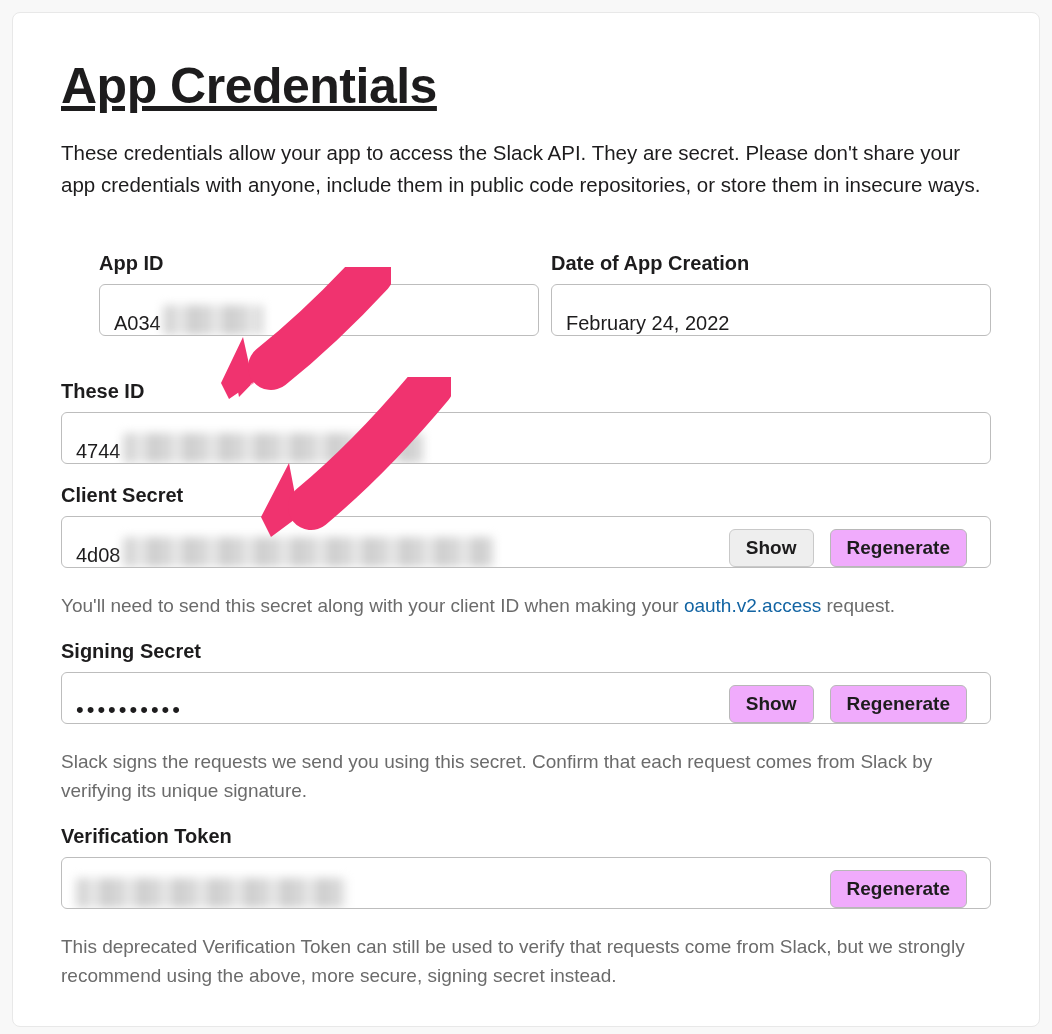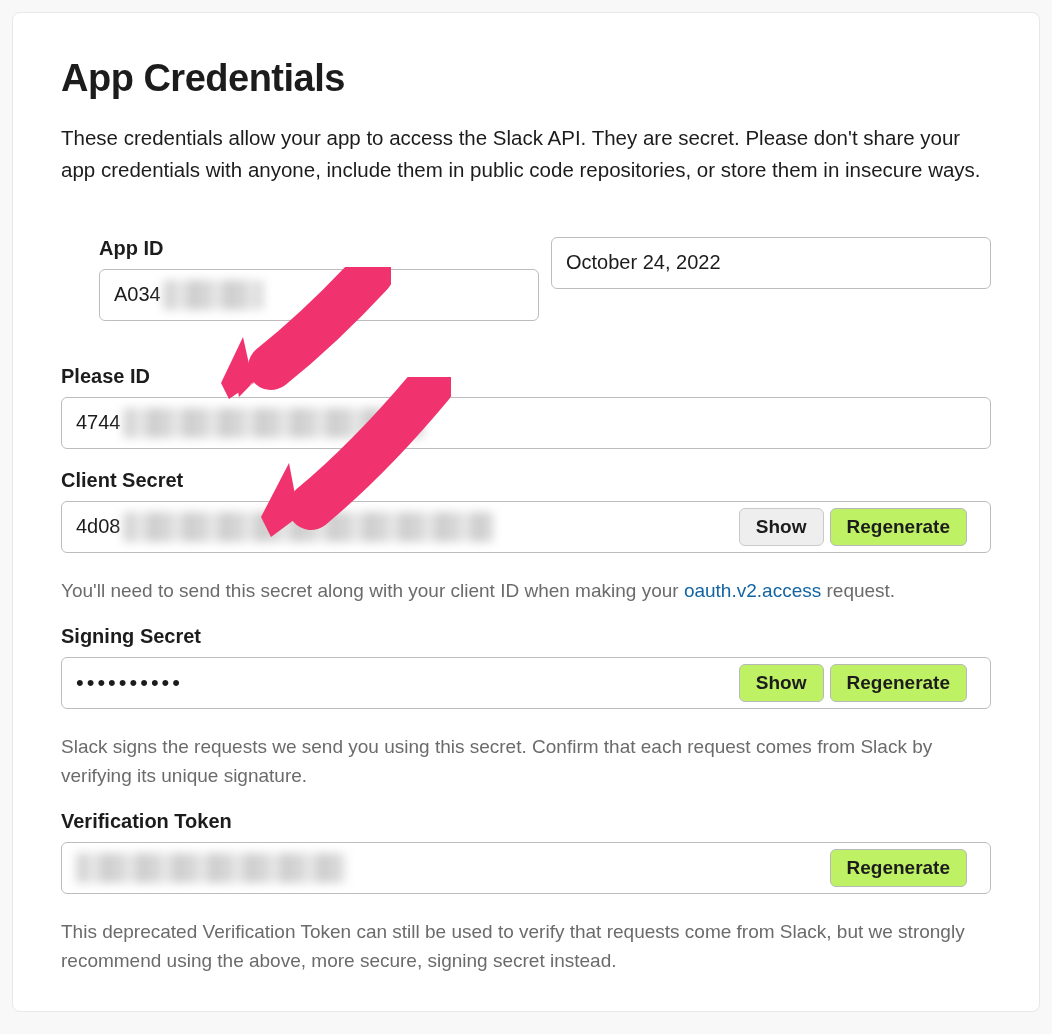--- a/index.html
+++ b/index.html
@@ -10,24 +10,25 @@
     color: #1d1c1d;
   }
   .card {
     background: #fff;
     border: 1px solid #e8e8e8;
     border-radius: 8px;
     padding: 44px 48px 36px 48px;
     max-width: 1028px;
   }
   h1 {
-    font-size: 38px;
+    font-size: 50px;
     font-weight: 800;
     letter-spacing: -0.5px;
     margin-bottom: 22px;
+    text-decoration: underline;
   }
   .intro {
     font-size: 20.5px;
     line-height: 1.55;
     color: #1d1c1d;
     margin-bottom: 51px;
   }
   .row2 {
     display: flex;
     gap: 12px;
@@ -40,21 +41,21 @@
     font-weight: 700;
     margin-bottom: 9px;
     display: block;
   }
   .field-wrap {
     position: relative;
     border: 1px solid #bdbdbd;
     border-radius: 6px;
     background: #fff;
     display: flex;
-    align-items: center;
+    align-items: flex-end;
     height: 52px;
     padding: 0 14px;
     overflow: hidden;
   }
   .field-wrap.noborder-inner { padding-right: 23px; }
   .value-text {
     font-size: 20px;
     color: #1d1c1d;
     white-space: nowrap;
   }
@@ -65,30 +66,30 @@
     filter: blur(5px);
     border-radius: 3px;
     vertical-align: middle;
     margin-left: 2px;
   }
   .group { margin-bottom: 20px; }
   .btn {
     font-size: 19px;
     font-weight: 700;
     padding: 7px 16px;
-    background: #bef264;
+    background: #f0abfc;
     border: 1px solid #b8b8b8;
     border-radius: 6px;
     cursor: pointer;
     color: #1d1c1d;
   }
   .btn.shaded { background: #eeeeee; border-color:#c9c9c9; }
   .btn-row {
     display: flex;
-    gap: 6px;
+    gap: 16px;
     margin-left: auto;
   }
   .help {
     font-size: 19px;
     line-height: 1.5;
     color: #6b6b6b;
     margin-top: 24px;
   }
   .help a { color: #1264a3; text-decoration: none; }
   .dots { letter-spacing: 3px; font-size: 22px; }
@@ -110,28 +111,29 @@
 
     <div class="row2">
       <div class="col group">
         <span class="label">App ID</span>
         <div class="field-wrap">
           <span class="value-text">A034</span>
           <span class="blur-strip" style="width:100px"></span>
         </div>
       </div>
       <div class="col group">
+        <span class="label">Date of App Creation</span>
         <div class="field-wrap">
-          <span class="value-text">October 24, 2022</span>
+          <span class="value-text">February 24, 2022</span>
         </div>
       </div>
     </div>
 
     <div class="group">
-      <span class="label">Please ID</span>
+      <span class="label">These ID</span>
       <div class="field-wrap">
         <span class="value-text">4744</span>
         <span class="blur-strip" style="width:300px"></span>
       </div>
     </div>
 
     <div class="group">
       <span class="label">Client Secret</span>
       <div class="field-wrap noborder-inner">
         <span class="value-text">4d08</span>

